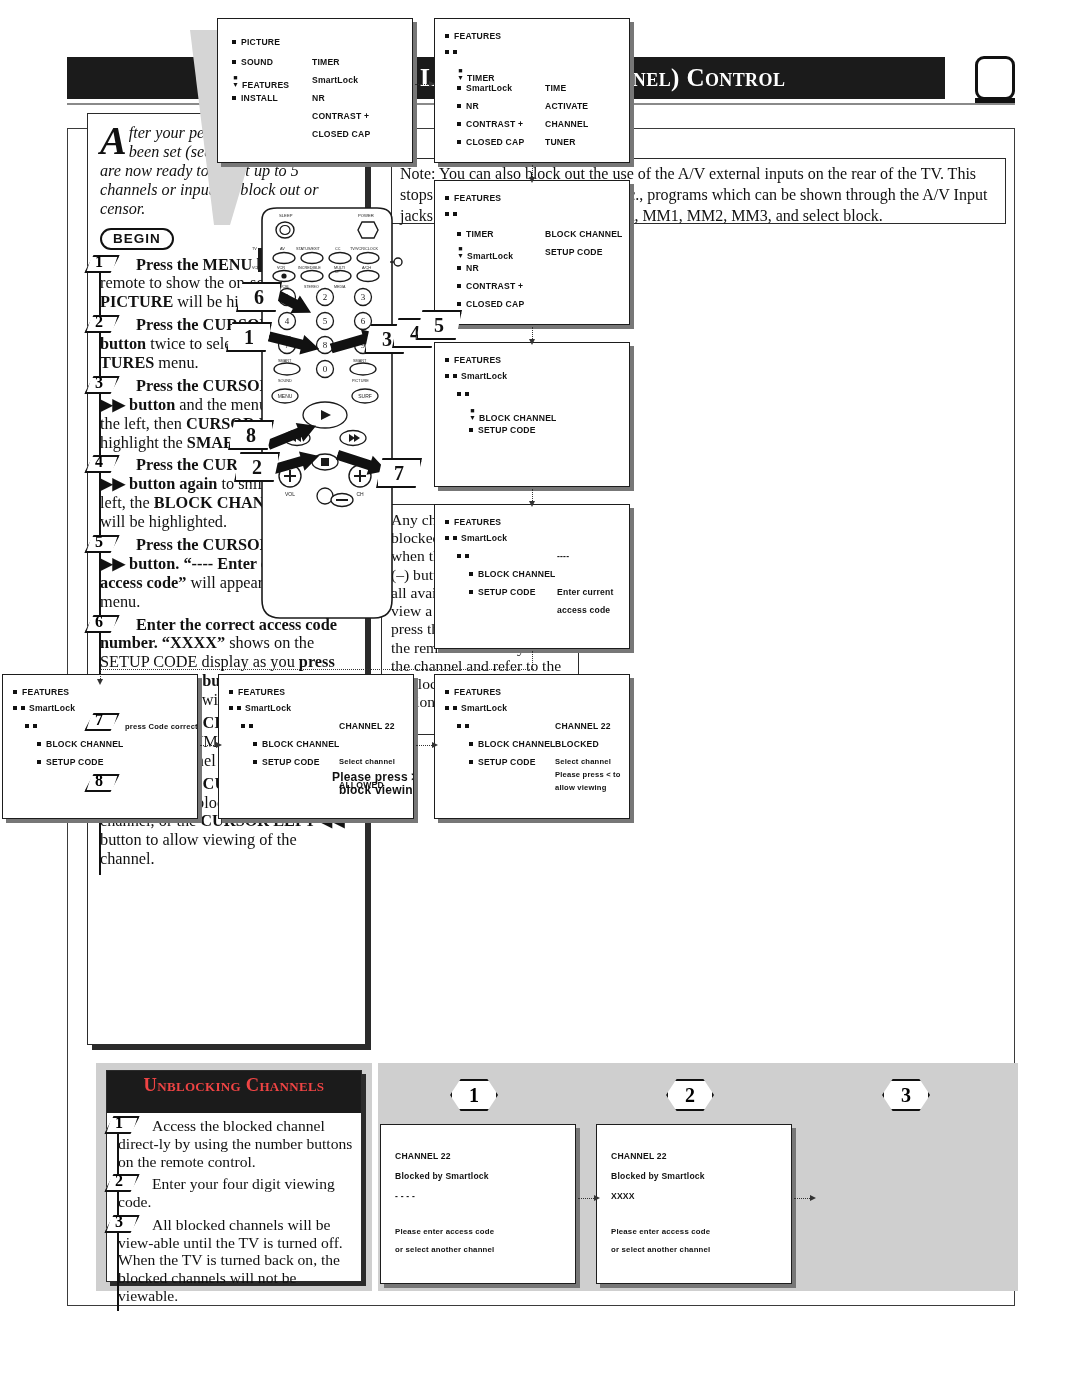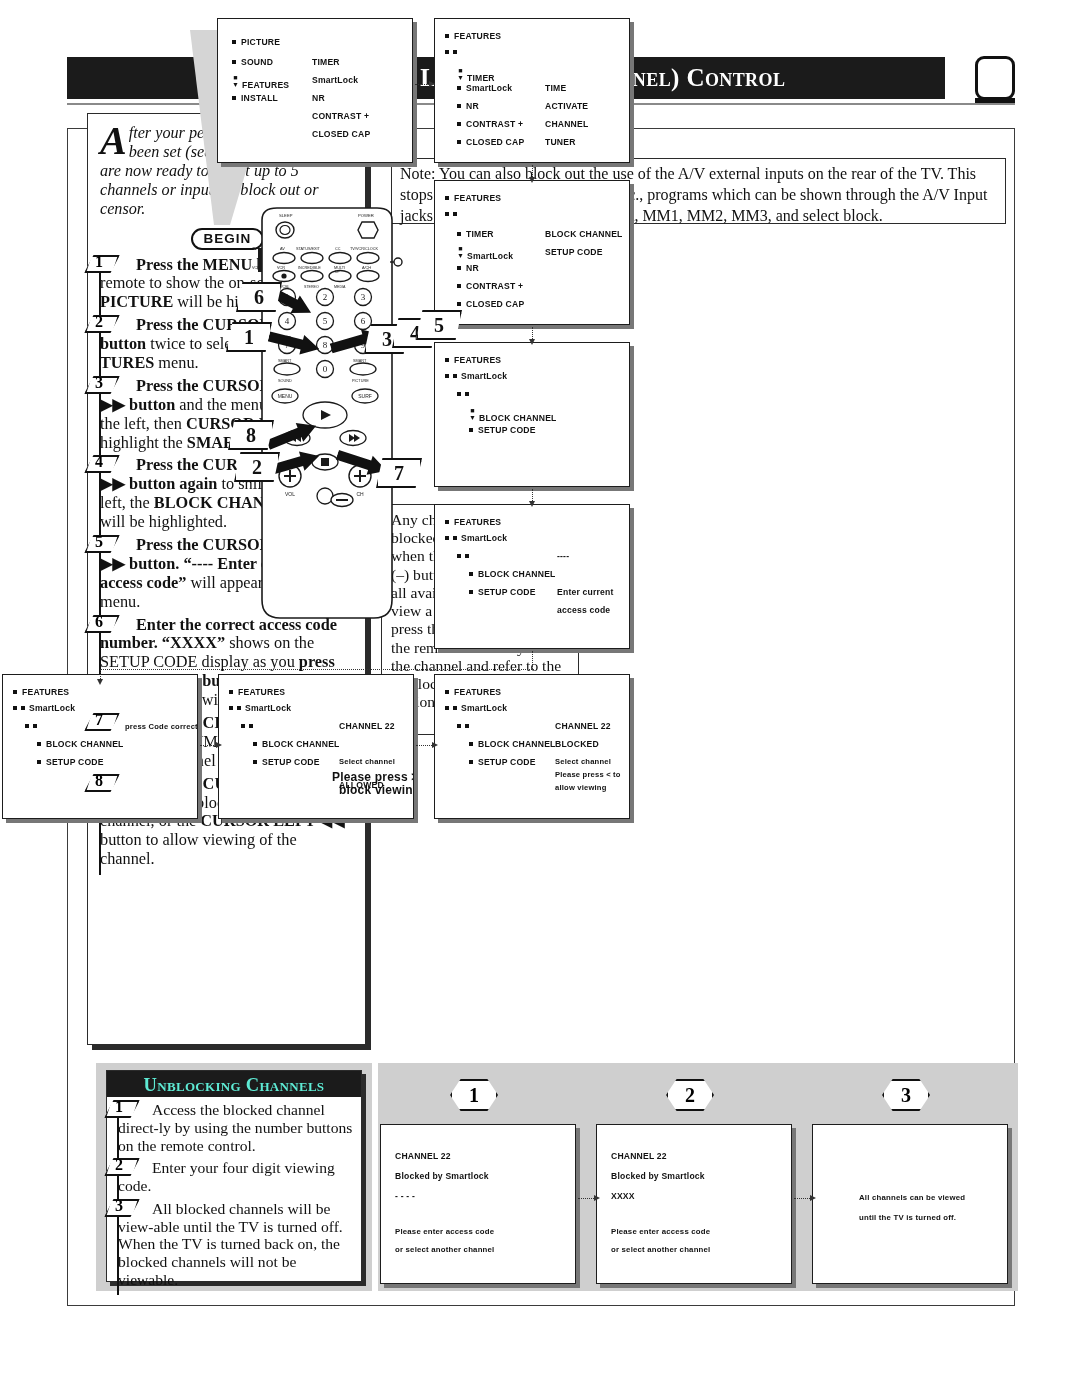--- a/index.html
+++ b/index.html
@@ -49,21 +49,21 @@
     padding: 10px 10px 8px 12px;
   }
   .intro {
     font-style: italic; font-size: 16.2px; line-height: 1.18; color:#111;
     text-align: left;
   }
   .intro .dropcap {
     float: left; font-size: 40px; line-height: 30px; font-weight: bold;
     font-style: italic; padding: 2px 2px 0 0; font-family:"Liberation Serif", serif;
   }
-  .begin-wrap { text-align: center; margin: 8px 0 6px; }
+  .begin-wrap { margin: 8px 0 6px; }
   .begin {
     display: inline-block; border: 2.5px solid #111; border-radius: 11px;
     padding: 1px 11px 2px; font-family: "Liberation Sans", sans-serif;
     font-weight: bold; font-size: 13.5px; letter-spacing: 1px;
     font-variant: small-caps; color: #111; background:#fff;
   }
 
   .step { position: relative; padding-left: 0; margin-bottom: 4px; }
   .step-body {
     font-size: 16.3px; line-height: 1.16; color:#111; text-indent: 36px;
@@ -92,23 +92,23 @@
   
   .unblock-card {
     position: absolute; left: 96px; top: 1063px; width: 276px; height: 228px;
     background: #cfcfcf; padding: 7px 10px 9px 10px;
   }
   .unblock-inner{
     background:#fff; border:1.5px solid #2b2b2b; height:100%;
     box-shadow: 4px 4px 0 #2b2b2b;
   }
   .unblock-head {
-    background:#1b1b1b; color:#5eead4; text-align:center;
+    background:#1b1b1b; color:#ef4444; text-align:center;
     font-weight:bold; font-size:18.5px; font-variant: small-caps;
-    padding: 4px 0 1px; letter-spacing:.3px;
+    padding: 4px 0 17px; letter-spacing:.3px;
   }
   .unblock-body { padding: 4px 8px 6px 11px; position:relative; }
   .ub-step { position: relative; margin-bottom: 5px; }
   .ub-step .step-body { font-size: 15.6px; line-height: 1.14; text-indent: 34px; }
 
   
   .note-box {
     position:absolute; left:391px; top:158px; width:615px; height:66px;
     border:1.5px solid #2b2b2b; background:#fff; padding:4px 8px;
     font-size:16px; line-height:1.32; color:#111;
@@ -569,24 +569,20 @@
       <div class="row" style="left: 14px; top: 102px; font-size: 7.8px;">Please enter access code</div>
       <div class="row" style="left: 14px; top: 120px; font-size: 7.8px;">or select another channel</div>
     </div>
     <div class="tvbox" style="left: 596px; top: 1124px; width: 196px; height: 160px; position: absolute;">
       <div class="row" style="left: 14px; top: 26px; font-size: 8.6px;">CHANNEL 22</div>
       <div class="row" style="left: 14px; top: 46px; font-size: 8.6px;">Blocked by Smartlock</div>
       <div class="row" style="left: 14px; top: 66px; font-size: 8.6px;">XXXX</div>
       <div class="row" style="left: 14px; top: 102px; font-size: 7.8px;">Please enter access code</div>
       <div class="row" style="left: 14px; top: 120px; font-size: 7.8px;">or select another channel</div>
     </div>
-    <div class="tvbox" style="left: 812px; top: 1124px; width: 196px; height: 160px; position: absolute;">
-      <div class="row" style="left: 46px; top: 68px; font-size: 7.8px;">All channels can be viewed</div>
-      <div class="row" style="left: 46px; top: 88px; font-size: 7.8px;">until the TV is turned off.</div>
-    </div>
     <div class="diamond-callout" style="left: 450px; top: 1079px; position: absolute;">
       <div class="plate"></div>
       <span>1</span>
     </div>
     <div class="diamond-callout" style="left: 666px; top: 1079px; position: absolute;">
       <div class="plate"></div>
       <span>2</span>
     </div>
     <div class="diamond-callout" style="left: 882px; top: 1079px; position: absolute;">
       <div class="plate"></div>

